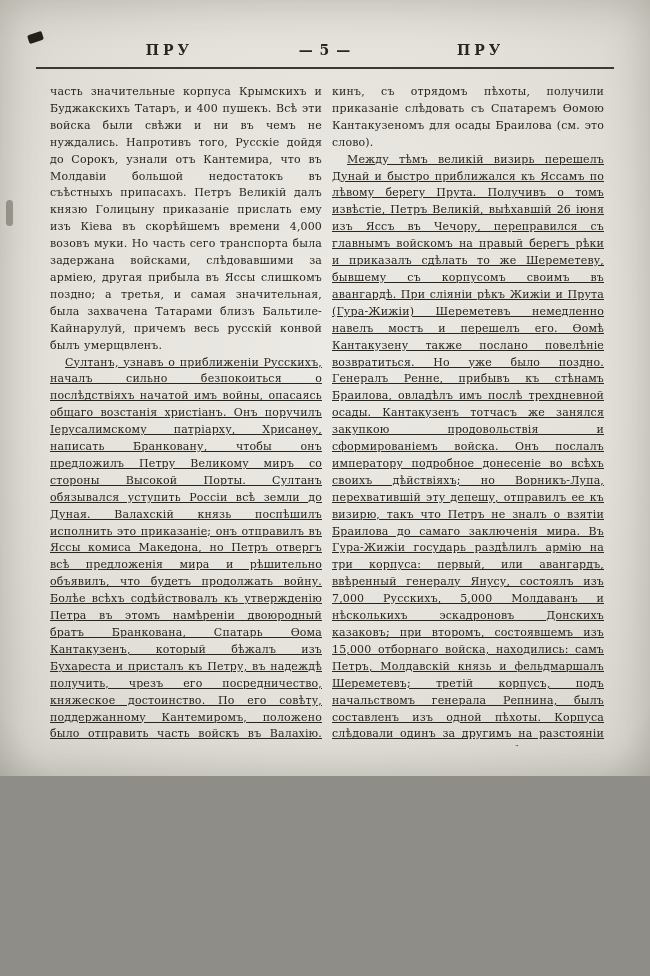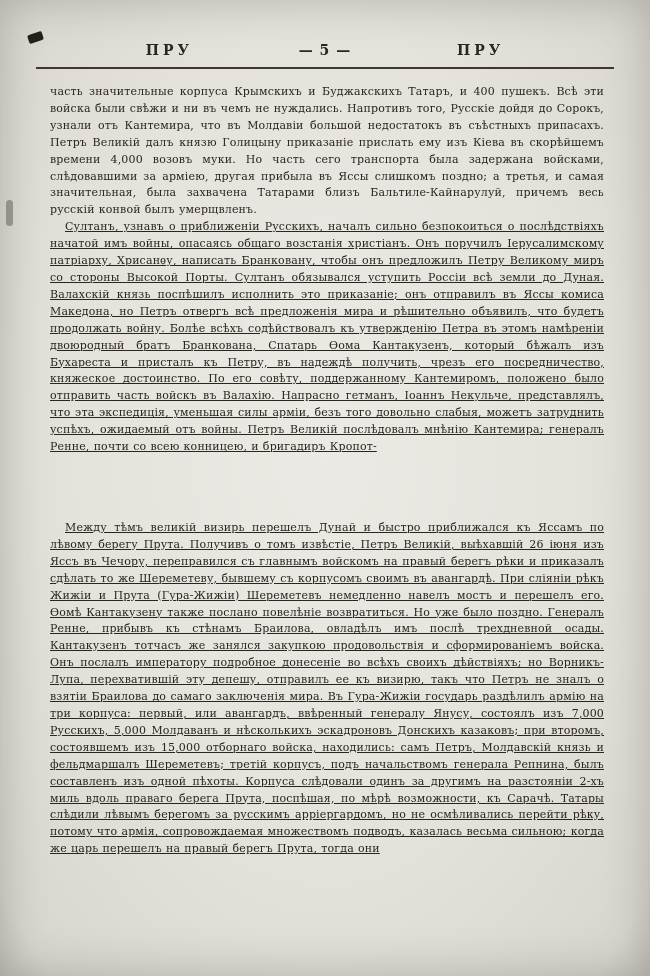--- a/index.html
+++ b/index.html
@@ -3,21 +3,21 @@
 <meta charset="utf-8">
 <style>
   html, body { margin: 0; padding: 0; }
   body {
     background: #8f8d88;
     font-family: "DejaVu Serif", "Liberation Serif", serif;
   }
   .paper {
     position: relative;
     width: 650px;
-    height: 976px;
+    height: 776px;
     margin: 0 auto;
     background: #e6e4de;
     background-image: radial-gradient(ellipse at 50% 45%, #eceae4 0%, #e4e2db 55%, #d8d6cf 92%, #c9c7c0 100%);
     box-shadow: inset 0 0 46px rgba(66, 60, 48, 0.28);
     overflow: hidden;
     color: #29251f;
   }
   .scan-mark-a {
     position: absolute;
     top: 33px; left: 28px;
@@ -48,21 +48,20 @@
     position: absolute;
     top: 67px; left: 36px; right: 36px;
     height: 2px;
     background: #3e3930;
   }
   .text-columns {
     position: absolute;
     top: 84px; left: 50px; right: 46px; bottom: 30px;
     display: flex;
     gap: 10px;
-    flex-direction: column;
   }
   .col {
     flex: 1 1 0;
     text-align: justify;
     font-size: 11px;
     line-height: 16.9px;
     letter-spacing: 0.15px;
     word-spacing: 0.5px;
     hyphens: auto;
     overflow: hidden;
@@ -85,17 +84,18 @@
   </div>
 
   <div class="header-rule"></div>
 
   <div class="text-columns">
     <div class="col">
       <p>часть значительные корпуса Крымскихъ и Буджакскихъ Татаръ, и 400 пушекъ. Всѣ эти войска были свѣжи и ни въ чемъ не нуждались. Напротивъ того, Русскіе дойдя до Сорокъ, узнали отъ Кантемира, что въ Молдавіи большой недостатокъ въ съѣстныхъ припасахъ. Петръ Великій далъ князю Голицыну приказаніе прислать ему изъ Кіева въ скорѣйшемъ времени 4,000 возовъ муки. Но часть сего транспорта была задержана войсками, слѣдовавшими за арміею, другая прибыла въ Яссы слишкомъ поздно; а третья, и самая значительная, была захвачена Татарами близъ Бальтиле-Кайнарулуй, причемъ весь русскій конвой былъ умерщвленъ.</p>
       <p class="indent">Султанъ, узнавъ о приближеніи Русскихъ, началъ сильно безпокоиться о послѣдствіяхъ начатой имъ войны, опасаясь общаго возстанія христіанъ. Онъ поручилъ Іерусалимскому патріарху, Хрисанѳу, написать Бранковану, чтобы онъ предложилъ Петру Великому миръ со стороны Высокой Порты. Султанъ обязывался уступить Россіи всѣ земли до Дуная. Валахскій князь поспѣшилъ исполнить это приказаніе; онъ отправилъ въ Яссы комиса Македона, но Петръ отвергъ всѣ предложенія мира и рѣшительно объявилъ, что будетъ продолжать войну. Болѣе всѣхъ содѣйствовалъ къ утвержденію Петра въ этомъ намѣреніи двоюродный братъ Бранкована, Спатарь Ѳома Кантакузенъ, который бѣжалъ изъ Бухареста и присталъ къ Петру, въ надеждѣ получить, чрезъ его посредничество, княжеское достоинство. По его совѣту, поддержанному Кантемиромъ, положено было отправить часть войскъ въ Валахію. Напрасно гетманъ, Іоаннъ Некульче, представлялъ, что эта экспедиція, уменьшая силы арміи, безъ того довольно слабыя, можетъ затруднить успѣхъ, ожидаемый отъ войны. Петръ Великій послѣдовалъ мнѣнію Кантемира; генералъ Ренне, почти со всею конницею, и бригадиръ Кропот-</p>
     </div>
     <div class="col">
+      <p>кинъ, съ отрядомъ пѣхоты, получили приказаніе слѣдовать съ Спатаремъ Ѳомою Кантакузеномъ для осады Браилова (см. это слово).</p>
       <p class="indent">Между тѣмъ великій визирь перешелъ Дунай и быстро приближался къ Яссамъ по лѣвому берегу Прута. Получивъ о томъ извѣстіе, Петръ Великій, выѣхавшій 26 іюня изъ Яссъ въ Чечору, переправился съ главнымъ войскомъ на правый берегъ рѣки и приказалъ сдѣлать то же Шереметеву, бывшему съ корпусомъ своимъ въ авангардѣ. При сліяніи рѣкъ Жижіи и Прута (Гура-Жижіи) Шереметевъ немедленно навелъ мостъ и перешелъ его. Ѳомѣ Кантакузену также послано повелѣніе возвратиться. Но уже было поздно. Генералъ Ренне, прибывъ къ стѣнамъ Браилова, овладѣлъ имъ послѣ трехдневной осады. Кантакузенъ тотчасъ же занялся закупкою продовольствія и сформированіемъ войска. Онъ послалъ императору подробное донесеніе во всѣхъ своихъ дѣйствіяхъ; но Ворникъ-Лупа, перехватившій эту депешу, отправилъ ее къ визирю, такъ что Петръ не зналъ о взятіи Браилова до самаго заключенія мира. Въ Гура-Жижіи государь раздѣлилъ армію на три корпуса: первый, или авангардъ, ввѣренный генералу Янусу, состоялъ изъ 7,000 Русскихъ, 5,000 Молдаванъ и нѣсколькихъ эскадроновъ Донскихъ казаковъ; при второмъ, состоявшемъ изъ 15,000 отборнаго войска, находились: самъ Петръ, Молдавскій князь и фельдмаршалъ Шереметевъ; третій корпусъ, подъ начальствомъ генерала Репнина, былъ составленъ изъ одной пѣхоты. Корпуса слѣдовали одинъ за другимъ на разстояніи 2-хъ миль вдоль праваго берега Прута, поспѣшая, по мѣрѣ возможности, къ Сарачѣ. Татары слѣдили лѣвымъ берегомъ за русскимъ арріергардомъ, но не осмѣливались перейти рѣку, потому что армія, сопровождаемая множествомъ подводъ, казалась весьма сильною; когда же царь перешелъ на правый берегъ Прута, тогда они</p>
     </div>
   </div>
 
 </div>
 
 </body></html>

